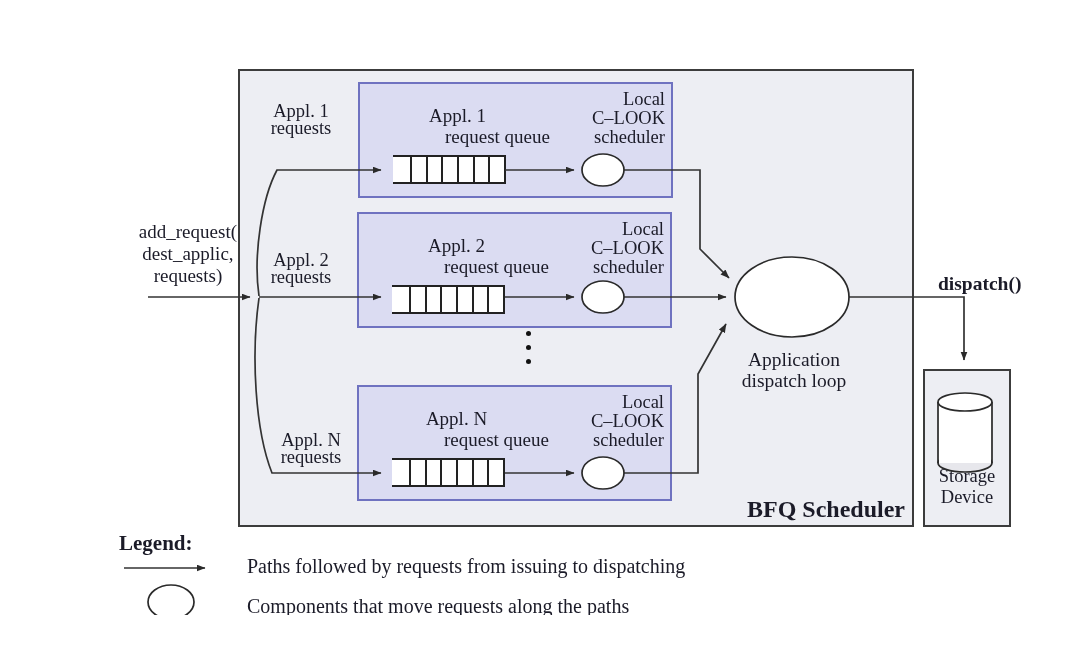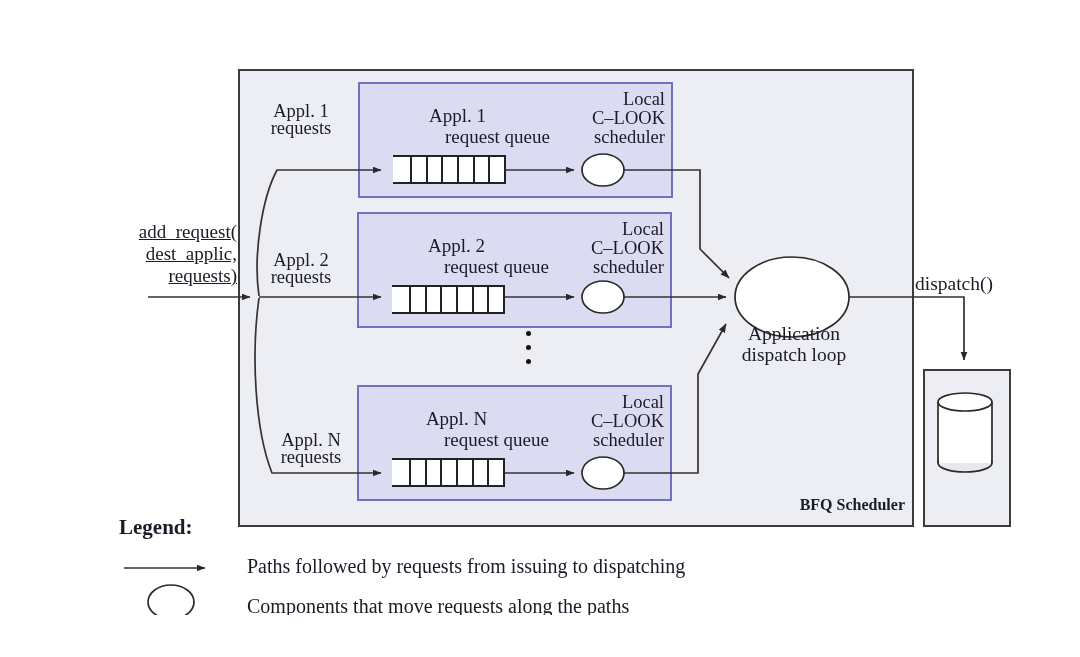--- a/index.html
+++ b/index.html
@@ -35,29 +35,29 @@
 
   .storagebox{
     position:absolute;left:923px;top:369px;width:84px;height:154px;
     background:#edeef3;border:2px solid #3c3c3c;
   }
   .storagetext{position:absolute;left:923px;top:466px;width:88px;text-align:center;font-size:18.5px;line-height:20.5px;}
 
   #svg-overlay{position:absolute;left:0;top:0;z-index:5;}
   .txt{position:absolute;z-index:6;}
 
-  #input-call{right:843px;top:221px;text-align:right;font-size:19px;line-height:22px;white-space:nowrap;text-decoration:underline;}
-  #bfq-title{left:698px;top:496px;width:207px;text-align:right;font-size:16px;font-weight:bold;}
-  #service-loop-label{left:733px;top:324px;width:122px;text-align:center;font-size:19.5px;line-height:20.5px;}
-  #dispatch-label{left:915px;top:273px;font-size:19.5px;}
+  #input-call{right:843px;top:221px;text-align:center;font-size:19px;line-height:22px;white-space:nowrap;}
+  #bfq-title{left:698px;top:496px;width:207px;text-align:right;font-size:24px;font-weight:bold;}
+  #service-loop-label{left:733px;top:350px;width:122px;text-align:center;font-size:19.5px;line-height:20.5px;}
+  #dispatch-label{left:938px;top:273px;font-size:19.5px;font-weight:bold;}
 
   #vertical-ellipsis{left:526px;top:331px;display:flex;flex-direction:column;gap:9px;}
   #vertical-ellipsis .dot{width:5px;height:5px;border-radius:50%;background:#111;}
 
-  #legend-heading{left:119px;top:515px;font-size:21px;font-weight:bold;}
+  #legend-heading{left:119px;top:531px;font-size:21px;font-weight:bold;}
   #legend-text-1{left:247px;top:555px;font-size:20px;}
   #legend-text-2{left:247px;top:594px;font-size:20px;line-height:24px;}
 </style>
 </head>
 <body>
 
 <div id="canvas">
   <div id="figure-clip">
 
     <div class="panel"></div>
@@ -113,20 +113,24 @@
           <div class="cell"></div>
           <div class="cell"></div>
           <div class="cell"></div>
           <div class="cell"></div>
           <div class="cell"></div>
           <div class="cell"></div>
       </div>
     </div>
 
     <div class="storagebox"></div>
+    <div class="storagetext">
+      <div>Storage</div>
+      <div>Device</div>
+    </div>
 
     <svg id="svg-overlay" width="1080" height="615" viewBox="0 0 1080 615">
       <defs>
         <marker id="arr" markerUnits="userSpaceOnUse" markerWidth="10" markerHeight="8" refX="8.5" refY="3.5" orient="auto">
           <path d="M0,0 L9,3.5 L0,7 Z" fill="#2a2a2a"></path>
         </marker>
       </defs>
 
       <path d="M148,297 L250,297" stroke="#333" stroke-width="1.7" fill="none" marker-end="url(#arr)"></path>
 

